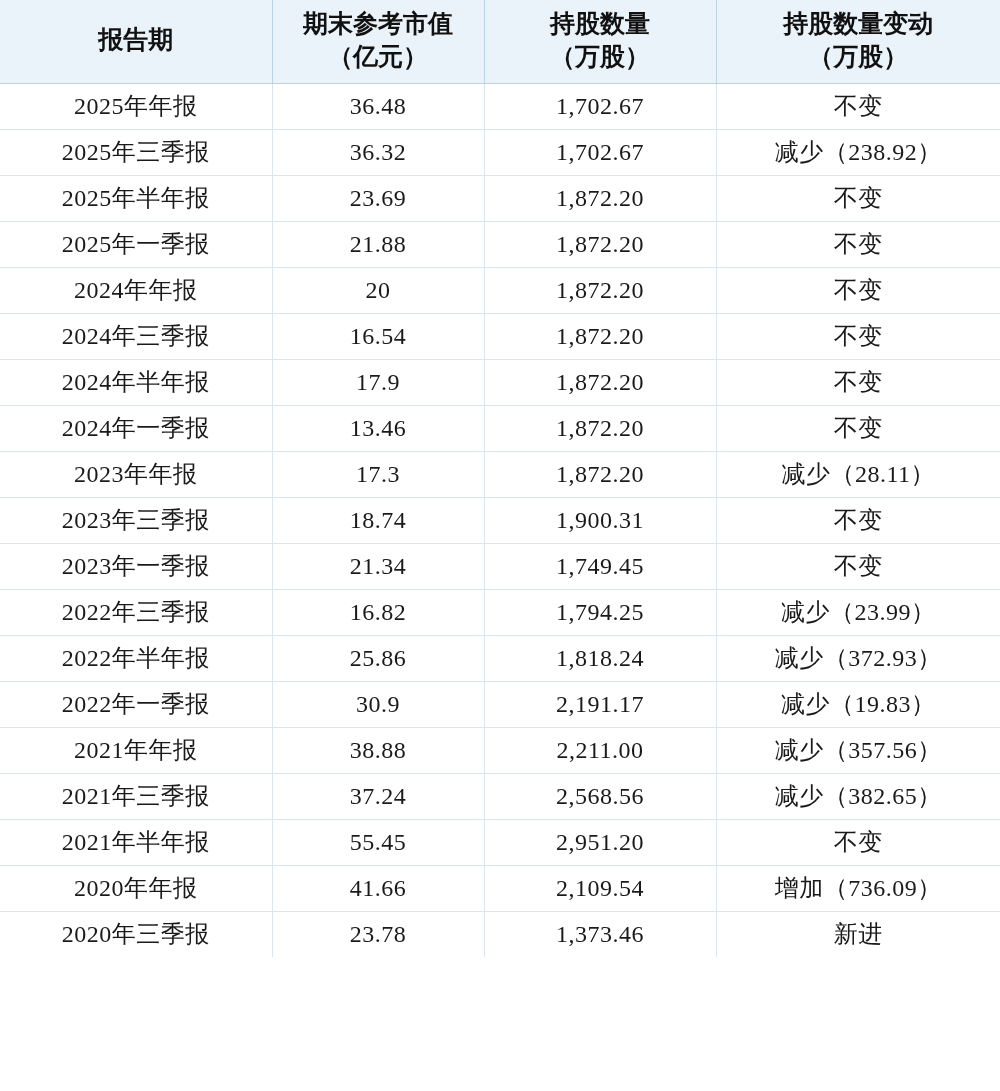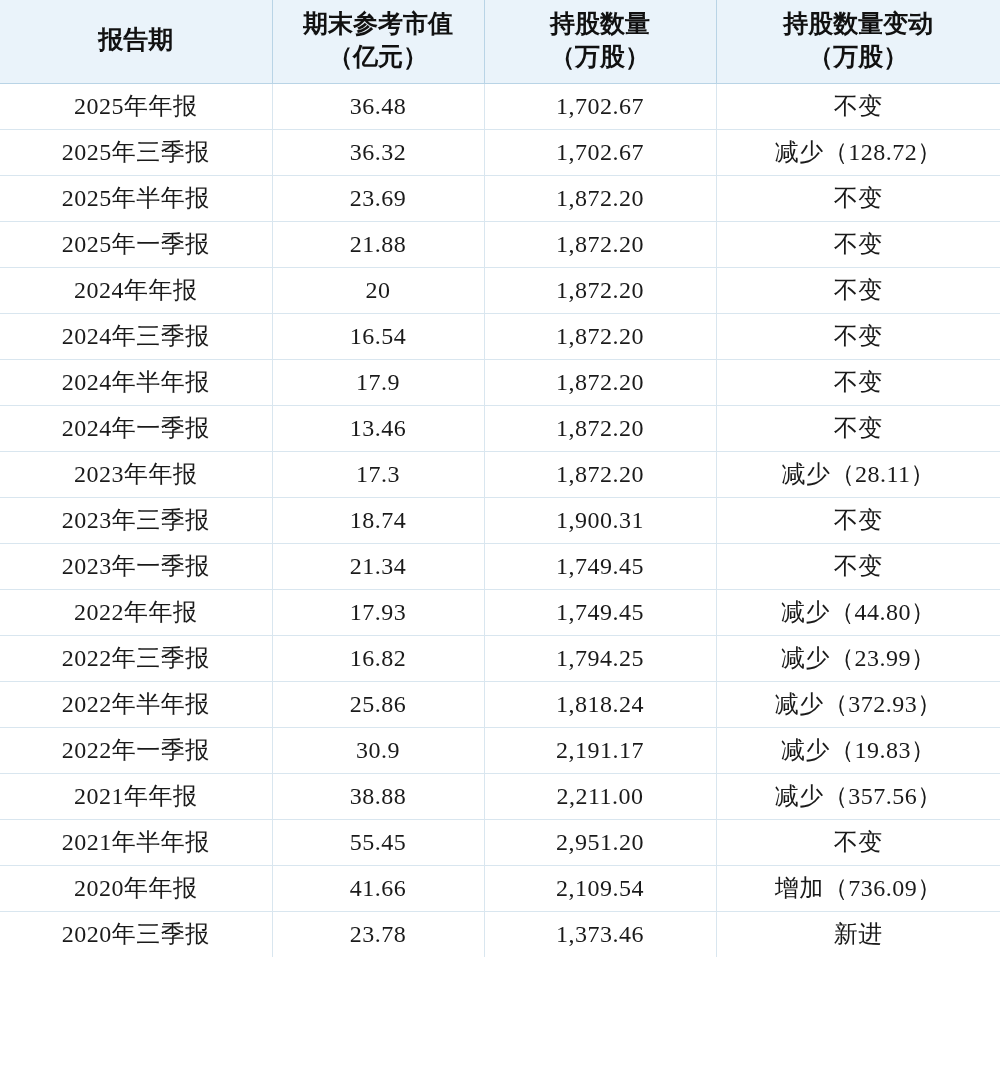--- a/index.html
+++ b/index.html
@@ -85,21 +85,21 @@
       <tr>
         <td>2025年年报</td>
         <td class="num">36.48</td>
         <td class="num">1,702.67</td>
         <td>不变</td>
       </tr>
       <tr>
         <td>2025年三季报</td>
         <td class="num">36.32</td>
         <td class="num">1,702.67</td>
-        <td>减少（128.72）</td>
+        <td>减少（238.92）</td>
       </tr>
       <tr>
         <td>2025年半年报</td>
         <td class="num">23.69</td>
         <td class="num">1,872.20</td>
         <td>不变</td>
       </tr>
       <tr>
         <td>2025年一季报</td>
         <td class="num">21.88</td>
@@ -140,26 +140,20 @@
         <td>2023年三季报</td>
         <td class="num">18.74</td>
         <td class="num">1,900.31</td>
         <td>不变</td>
       </tr>
       <tr>
         <td>2023年一季报</td>
         <td class="num">21.34</td>
         <td class="num">1,749.45</td>
         <td>不变</td>
-      </tr>
-      <tr>
-        <td>2022年年报</td>
-        <td class="num">17.93</td>
-        <td class="num">1,749.45</td>
-        <td>减少（44.80）</td>
       </tr>
       <tr>
         <td>2022年三季报</td>
         <td class="num">16.82</td>
         <td class="num">1,794.25</td>
         <td>减少（23.99）</td>
       </tr>
       <tr>
         <td>2022年半年报</td>
         <td class="num">25.86</td>
@@ -172,20 +166,26 @@
         <td class="num">2,191.17</td>
         <td>减少（19.83）</td>
       </tr>
       <tr>
         <td>2021年年报</td>
         <td class="num">38.88</td>
         <td class="num">2,211.00</td>
         <td>减少（357.56）</td>
       </tr>
       <tr>
+        <td>2021年三季报</td>
+        <td class="num">37.24</td>
+        <td class="num">2,568.56</td>
+        <td>减少（382.65）</td>
+      </tr>
+      <tr>
         <td>2021年半年报</td>
         <td class="num">55.45</td>
         <td class="num">2,951.20</td>
         <td>不变</td>
       </tr>
       <tr>
         <td>2020年年报</td>
         <td class="num">41.66</td>
         <td class="num">2,109.54</td>
         <td>增加（736.09）</td>

